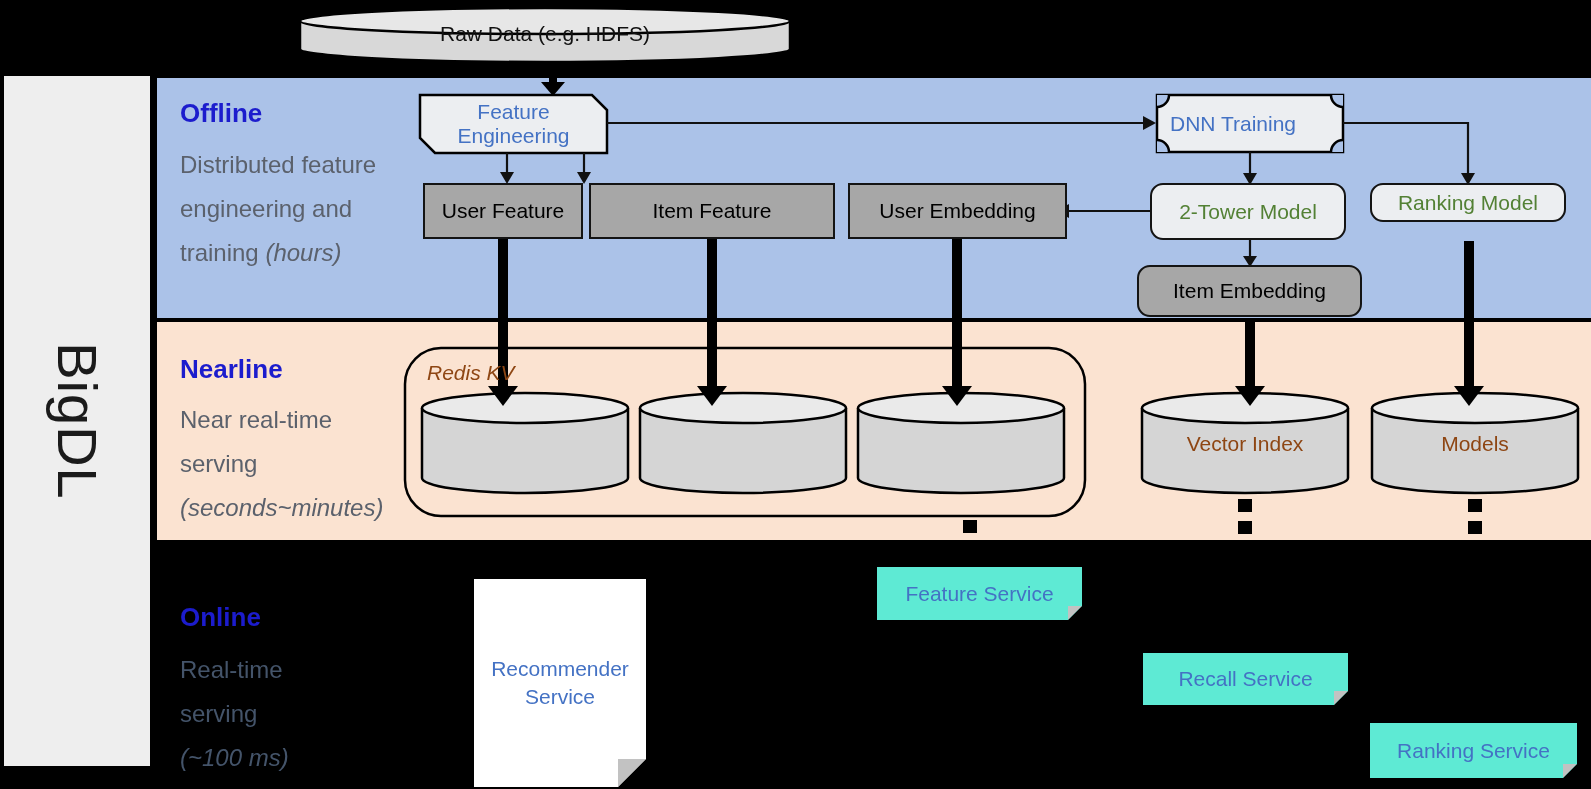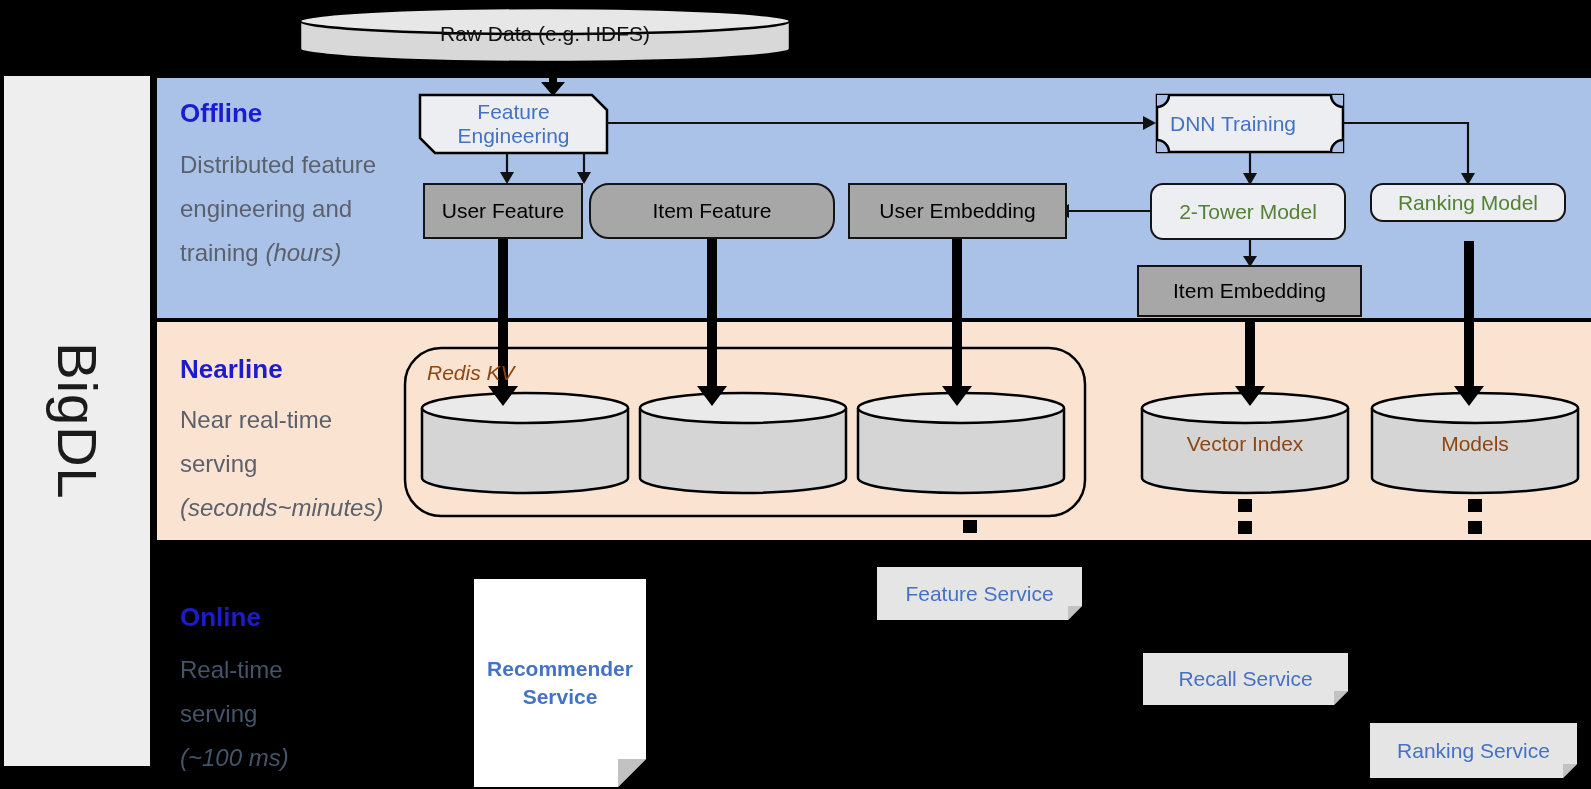--- a/index.html
+++ b/index.html
@@ -22,21 +22,21 @@
   .lane-sub.on-black{color:#44546a;}
   
   .node{position:absolute;display:flex;align-items:center;justify-content:center;
         text-align:center;font-size:21px;box-sizing:border-box;}
   .gray{background:#a7a7a7;border:2.5px solid #141414;color:#000000;}
   .model{background:#eceef1;border:2.5px solid #141414;border-radius:13px;color:#538135;}
   .overlay-label{background:transparent;color:#4472c4;}
   .brown{color:#8e4613;}
   .black-label{color:#111;}
   
-  .svc{background:#e5e5e5;color:#4472c4;
+  .svc{background:#5eead4;color:#4472c4;
        clip-path:polygon(0 0,100% 0,100% calc(100% - 14px),calc(100% - 14px) 100%,0 100%);}
   .svc .fold{position:absolute;right:0;bottom:0;width:14px;height:14px;background:#c2c2c2;
        clip-path:polygon(0 100%,100% 0,0 0);}
   .doc{background:#ffffff;color:#4472c4;line-height:1.35;
        clip-path:polygon(0 0,100% 0,100% calc(100% - 28px),calc(100% - 28px) 100%,0 100%);}
   .doc .fold{position:absolute;right:0;bottom:0;width:28px;height:28px;background:#c2c2c2;
        clip-path:polygon(0 100%,100% 0,0 0);}
   svg.layer{position:absolute;left:0;top:0;width:1591px;height:789px;pointer-events:none;}
   .redis-lab{position:absolute;left:427px;top:361px;width:160px;font-size:21px;text-align:left;font-style:italic;}
 </style>
@@ -165,32 +165,32 @@
       <rect x="1468" y="521" width="14" height="13"></rect>
     </g>
   </svg>
 
   <div class="node overlay-label black-label" style="left:300px;top:14px;width:490px;height:40px;">Raw Data (e.g. HDFS)</div>
 
   <div class="node overlay-label" style="left:420px;top:95px;width:187px;height:58px;">Feature Engineering</div>
   <div class="node overlay-label" style="left:1157px;top:95px;width:152px;height:57px;">DNN Training</div>
 
   <div class="node gray" style="left:423px;top:183px;width:160px;height:56px;">User Feature</div>
-  <div class="node gray" style="left:589px;top:183px;width:246px;height:56px;border-radius:20px;">Item Feature</div>
+  <div class="node gray" style="left:589px;top:183px;width:246px;height:56px;">Item Feature</div>
   <div class="node gray" style="left:848px;top:183px;width:219px;height:56px;">User Embedding</div>
-  <div class="node gray" style="left:1137px;top:265px;width:225px;height:52px;">Item Embedding</div>
+  <div class="node gray" style="left:1137px;top:265px;width:225px;height:52px;border-radius:13px;">Item Embedding</div>
 
   <div class="node model" style="left:1150px;top:183px;width:196px;height:57px;">2-Tower Model</div>
   <div class="node model" style="left:1370px;top:183px;width:196px;height:39px;">Ranking Model</div>
 
   <div class="redis-lab brown">Redis KV</div>
   <div class="node overlay-label brown" style="left:1142px;top:430px;width:206px;height:28px;">Vector Index</div>
   <div class="node overlay-label brown" style="left:1372px;top:430px;width:206px;height:28px;">Models</div>
 
-  <div class="node doc" style="left:474px;top:579px;width:172px;height:208px;padding:0 6px;font-weight:bold;">
+  <div class="node doc" style="left:474px;top:579px;width:172px;height:208px;padding:0 6px;">
     <span>Recommender Service</span>
     <i class="fold"></i>
   </div>
   <div class="node svc" style="left:877px;top:567px;width:205px;height:53px;">
     <span>Feature Service</span>
     <i class="fold"></i>
   </div>
   <div class="node svc" style="left:1143px;top:653px;width:205px;height:52px;">
     <span>Recall Service</span>
     <i class="fold"></i>

